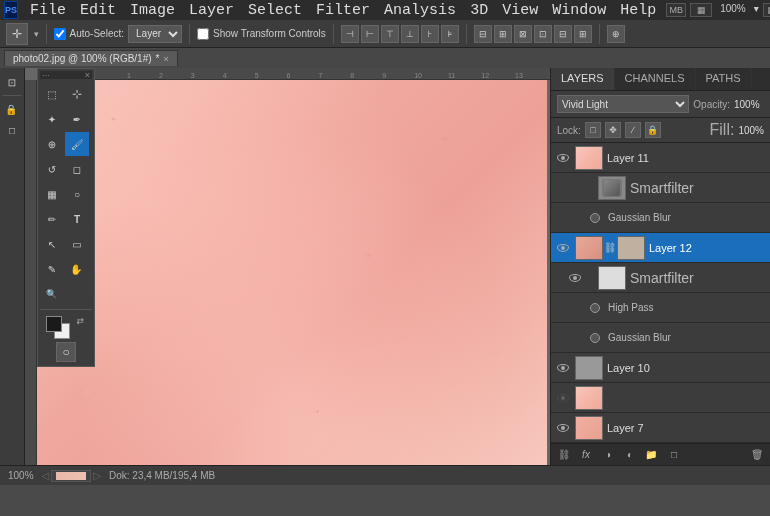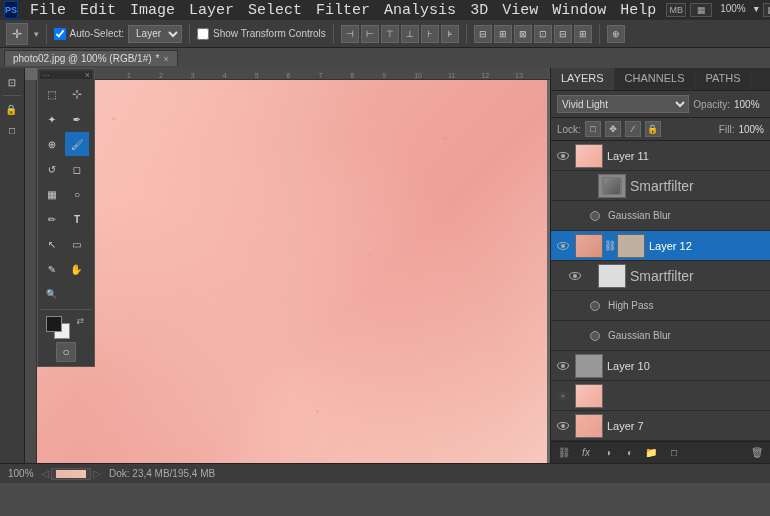--- a/index.html
+++ b/index.html
@@ -61,21 +61,21 @@
     
     #blend-row { display: flex; align-items: center; padding: 4px 6px; gap: 4px; border-bottom: 1px solid #222; }
     #blend-select { background: #555; border: 1px solid #666; color: #ddd; font-size: 10px; flex: 1; height: 18px; }
     .opacity-label { font-size: 10px; color: #aaa; }
     .opacity-value { font-size: 10px; color: #ddd; width: 30px; }
 
     
     #lock-row { display: flex; align-items: center; padding: 3px 6px; gap: 4px; border-bottom: 1px solid #222; }
     .lock-label { font-size: 10px; color: #aaa; }
     .lock-icon { width: 16px; height: 16px; border: 1px solid #666; background: #555; display: flex; align-items: center; justify-content: center; font-size: 9px; color: #ccc; cursor: pointer; }
-    .fill-label { font-size: 10px; color: #aaa; margin-left: auto; }
+    .fill-label { font-size: 16px; color: #aaa; margin-left: auto; }
     .fill-value { font-size: 10px; color: #ddd; }
 
     
     #layers-list { flex: 1; overflow-y: auto; background: #3c3c3c; }
     .layer-item { display: flex; align-items: center; padding: 2px 4px; gap: 4px; cursor: pointer; min-height: 30px; border-bottom: 1px solid #2a2a2a; }
     .layer-item.selected { background: #1a6ebc; }
     .layer-item.sub-item { padding-left: 20px; }
     .layer-visibility { width: 16px; height: 16px; display: flex; align-items: center; justify-content: center; font-size: 11px; color: #aaa; cursor: pointer; }
     .layer-thumb { width: 28px; height: 24px; border: 1px solid #666; background: #888; flex-shrink: 0; overflow: hidden; }
     .layer-thumb-skin { background: linear-gradient(135deg, #f8c5bb, #f0a898); }

